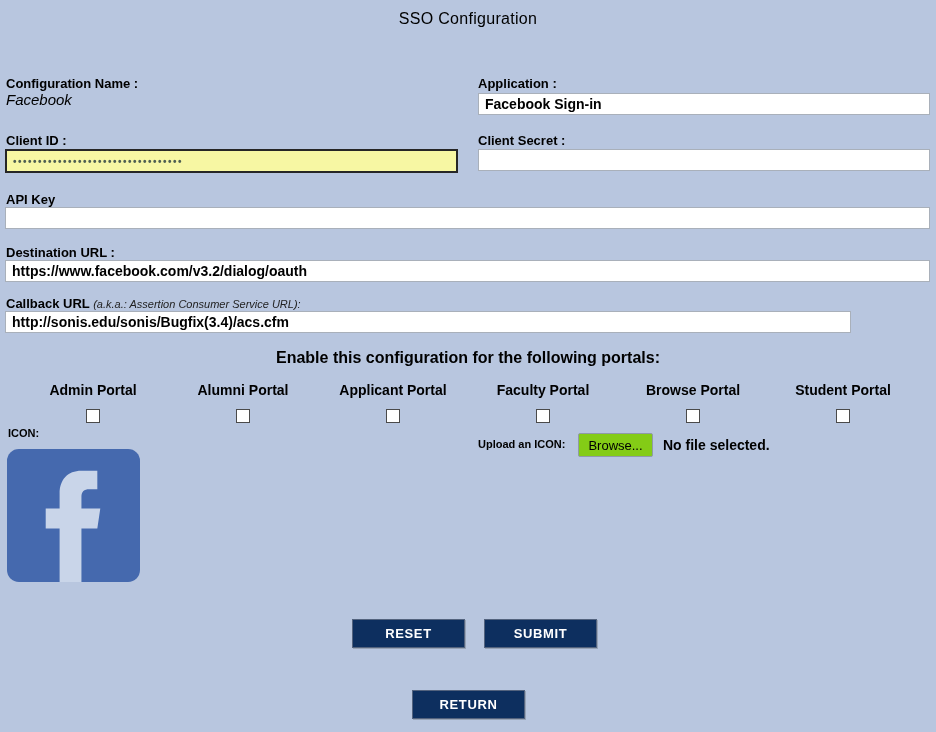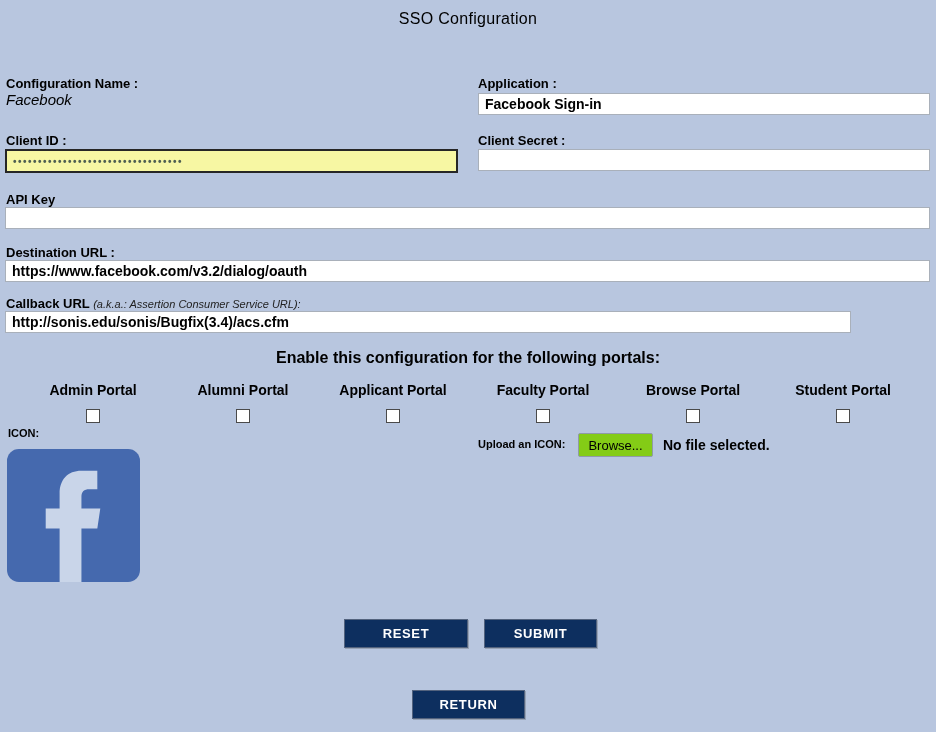--- a/index.html
+++ b/index.html
@@ -207,17 +207,17 @@
 
   <svg class="fb-icon" viewBox="0 0 134 134" xmlns="http://www.w3.org/2000/svg" aria-hidden="true">
     <rect x="0" y="0" width="134" height="134" rx="12" fill="#4569ae"></rect>
     <path fill="#c9d5e9" d="M91 22 h-16 c-14 0 -22 9 -22 23 v15 H39 v20 h14 v54 h22 V80 h16 l3 -20 H75 v-12 c0 -5 2.5 -7.5 8 -7.5 h8 z"></path>
   </svg>
 
   <div class="small-lbl" style="left:478px; top:438px;">Upload an ICON:</div>
   <button class="browse-btn">Browse...</button>
   <div class="file-status">No file selected.</div>
 
-  <button class="navy-btn" style="left:344px; top:619px; width:124px;">RESET</button>
+  <button class="navy-btn" style="left:352px; top:619px; width:113px;">RESET</button>
   <button class="navy-btn" style="left:484px; top:619px; width:113px;">SUBMIT</button>
   <button class="navy-btn" style="left:412px; top:690px; width:113px;">RETURN</button>
 
 </div>
 
 </body></html>

